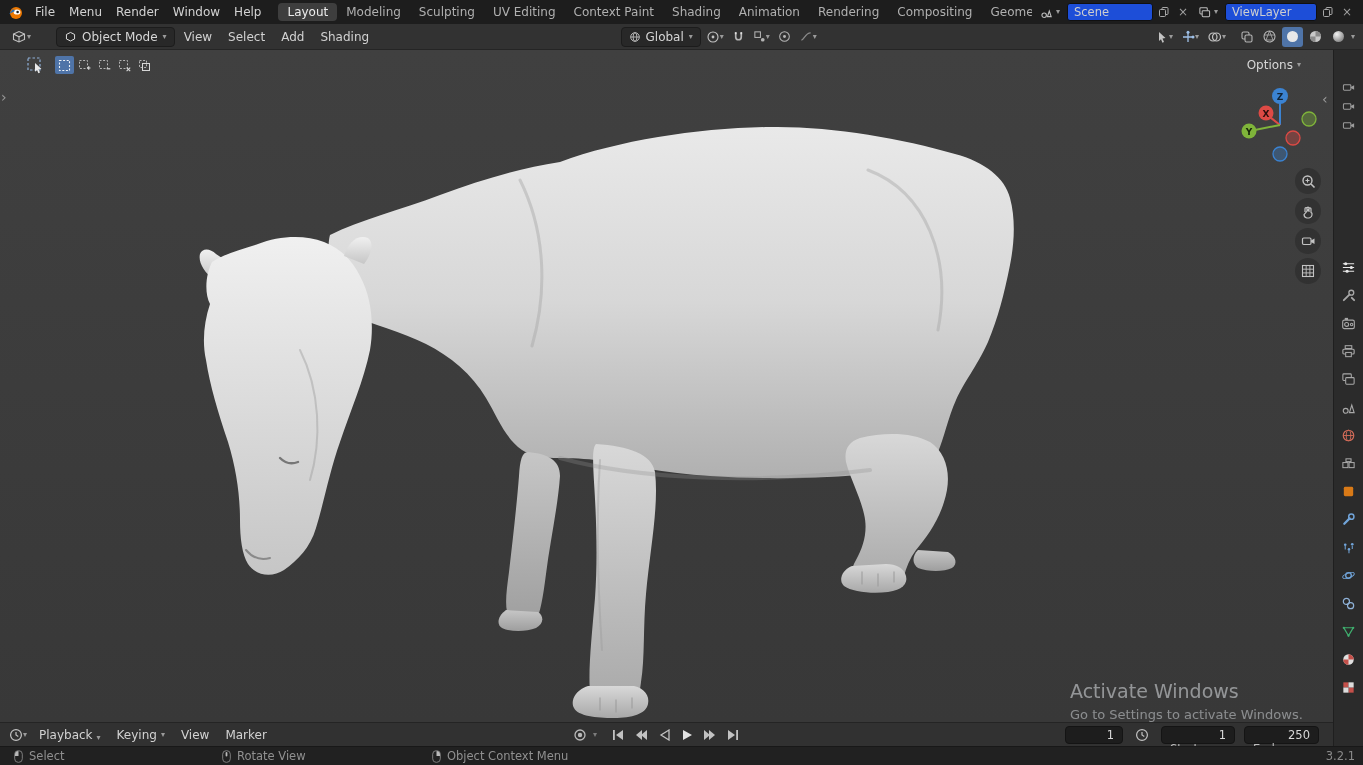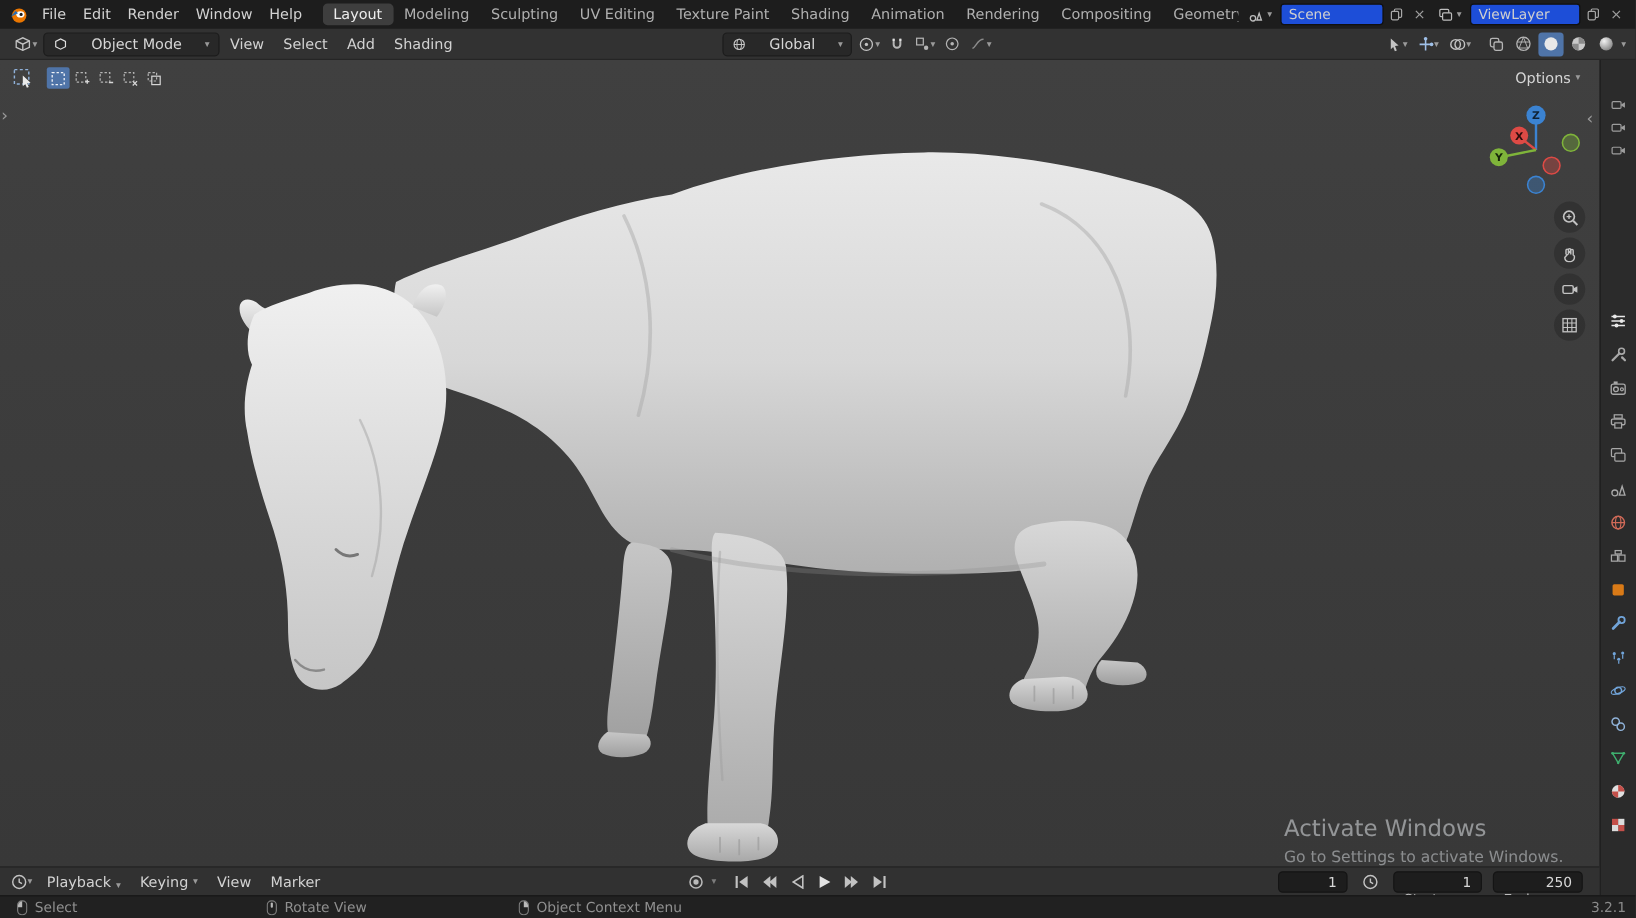--- a/index.html
+++ b/index.html
@@ -24,30 +24,30 @@
   .topbar-right { display:flex; align-items:center; gap:3px; padding:0 8px 0 4px; flex:0 0 auto; }
   .dd-btn { display:flex; align-items:center; gap:3px; padding:0 4px; height:18px; border-radius:3px; }
   .field { background:#1d4ed8; border:1px solid #101010; border-radius:3px; height:18px;
     display:flex; align-items:center; padding:0 6px; color:#cfcfcf; font-size:11.5px; }
   .icon-btn { display:flex; align-items:center; justify-content:center; min-width:16px; height:18px; color:#9f9f9f; }
 
   
   .vheader { position:absolute; top:24px; left:0; width:100%; height:26px; background:#323232;
     border-bottom:1px solid #252525; display:flex; align-items:center; padding:0 8px; }
   .vh-group { display:flex; align-items:center; gap:2px; }
-  .dd-pill { display:flex; align-items:center; gap:19px; background:#282828; border:1px solid #1c1c1c;
-    border-radius:4px; height:20px; padding:0 7px; color:#d6d6d6; white-space:nowrap; }
+  .dd-pill { display:flex; align-items:center; gap:5px; background:#282828; border:1px solid #1c1c1c;
+    border-radius:4px; height:20px; padding:0 7px; color:#d6d6d6; white-space:nowrap;margin-left:20px; }
   .hmenu { padding:0 7px; color:#d2d2d2; white-space:nowrap; }
   .sp1 { flex:1; } .sp2 { flex:1.48; }
   .hicon { display:flex; align-items:center; justify-content:center; padding:0 3px; height:20px; }
   .pill-active { background:#4f74a8; border-radius:3px; }
 
   
   .toolrow { position:absolute; top:52px; left:0; width:1333px; height:26px; display:flex;
-    align-items:center; justify-content:space-between; padding:0 10px; }
+    align-items:center; justify-content:space-between; padding:0 26px; }
   .toolrow-left { display:flex; align-items:center; gap:10px; }
   .selmode-group { display:flex; align-items:center; gap:1px; }
   .selmode-btn { width:19px; height:18px; display:flex; align-items:center; justify-content:center; border-radius:2px; }
   .selmode-btn.active { background:#4f74a8; }
   .options-btn { display:flex; align-items:center; gap:4px; color:#d6d6d6; padding:2px 6px; }
 
   
   .viewport { position:absolute; top:50px; left:0; width:1333px; height:672px;
     background:linear-gradient(#404040,#383838); overflow:hidden; }
   .model-svg { position:absolute; top:0; left:0; }
@@ -89,31 +89,31 @@
 <div class="topbar">
   <div class="logo">
     <svg width="16" height="16" viewBox="0 0 16 16">
       <circle cx="9" cy="9" r="6" fill="#ea7600"></circle>
       <ellipse cx="10" cy="8" rx="3.4" ry="2.6" fill="#ffffff"></ellipse>
       <circle cx="10.6" cy="8" r="1.3" fill="#1d1d1d"></circle>
       <path d="M2 10 L6 5 L8 7z" fill="#2a6fb4"></path>
     </svg>
   </div>
   <div class="menu-item">File</div>
-  <div class="menu-item">Edit</div>
+  <div class="menu-item">Menu</div>
   <div class="menu-item">Render</div>
   <div class="menu-item">Window</div>
   <div class="menu-item">Help</div>
 
   <div class="workspaces">
     <div class="tab active">Layout</div>
     <div class="tab">Modeling</div>
     <div class="tab">Sculpting</div>
     <div class="tab">UV Editing</div>
-    <div class="tab">Texture Paint</div>
+    <div class="tab">Context Paint</div>
     <div class="tab">Shading</div>
     <div class="tab">Animation</div>
     <div class="tab">Rendering</div>
     <div class="tab">Compositing</div>
     <div class="tab">Geometry Noc</div>
   </div>
 
   <div class="topbar-right">
     <div class="dd-btn">
       <svg width="13" height="13" viewBox="0 0 14 14">

